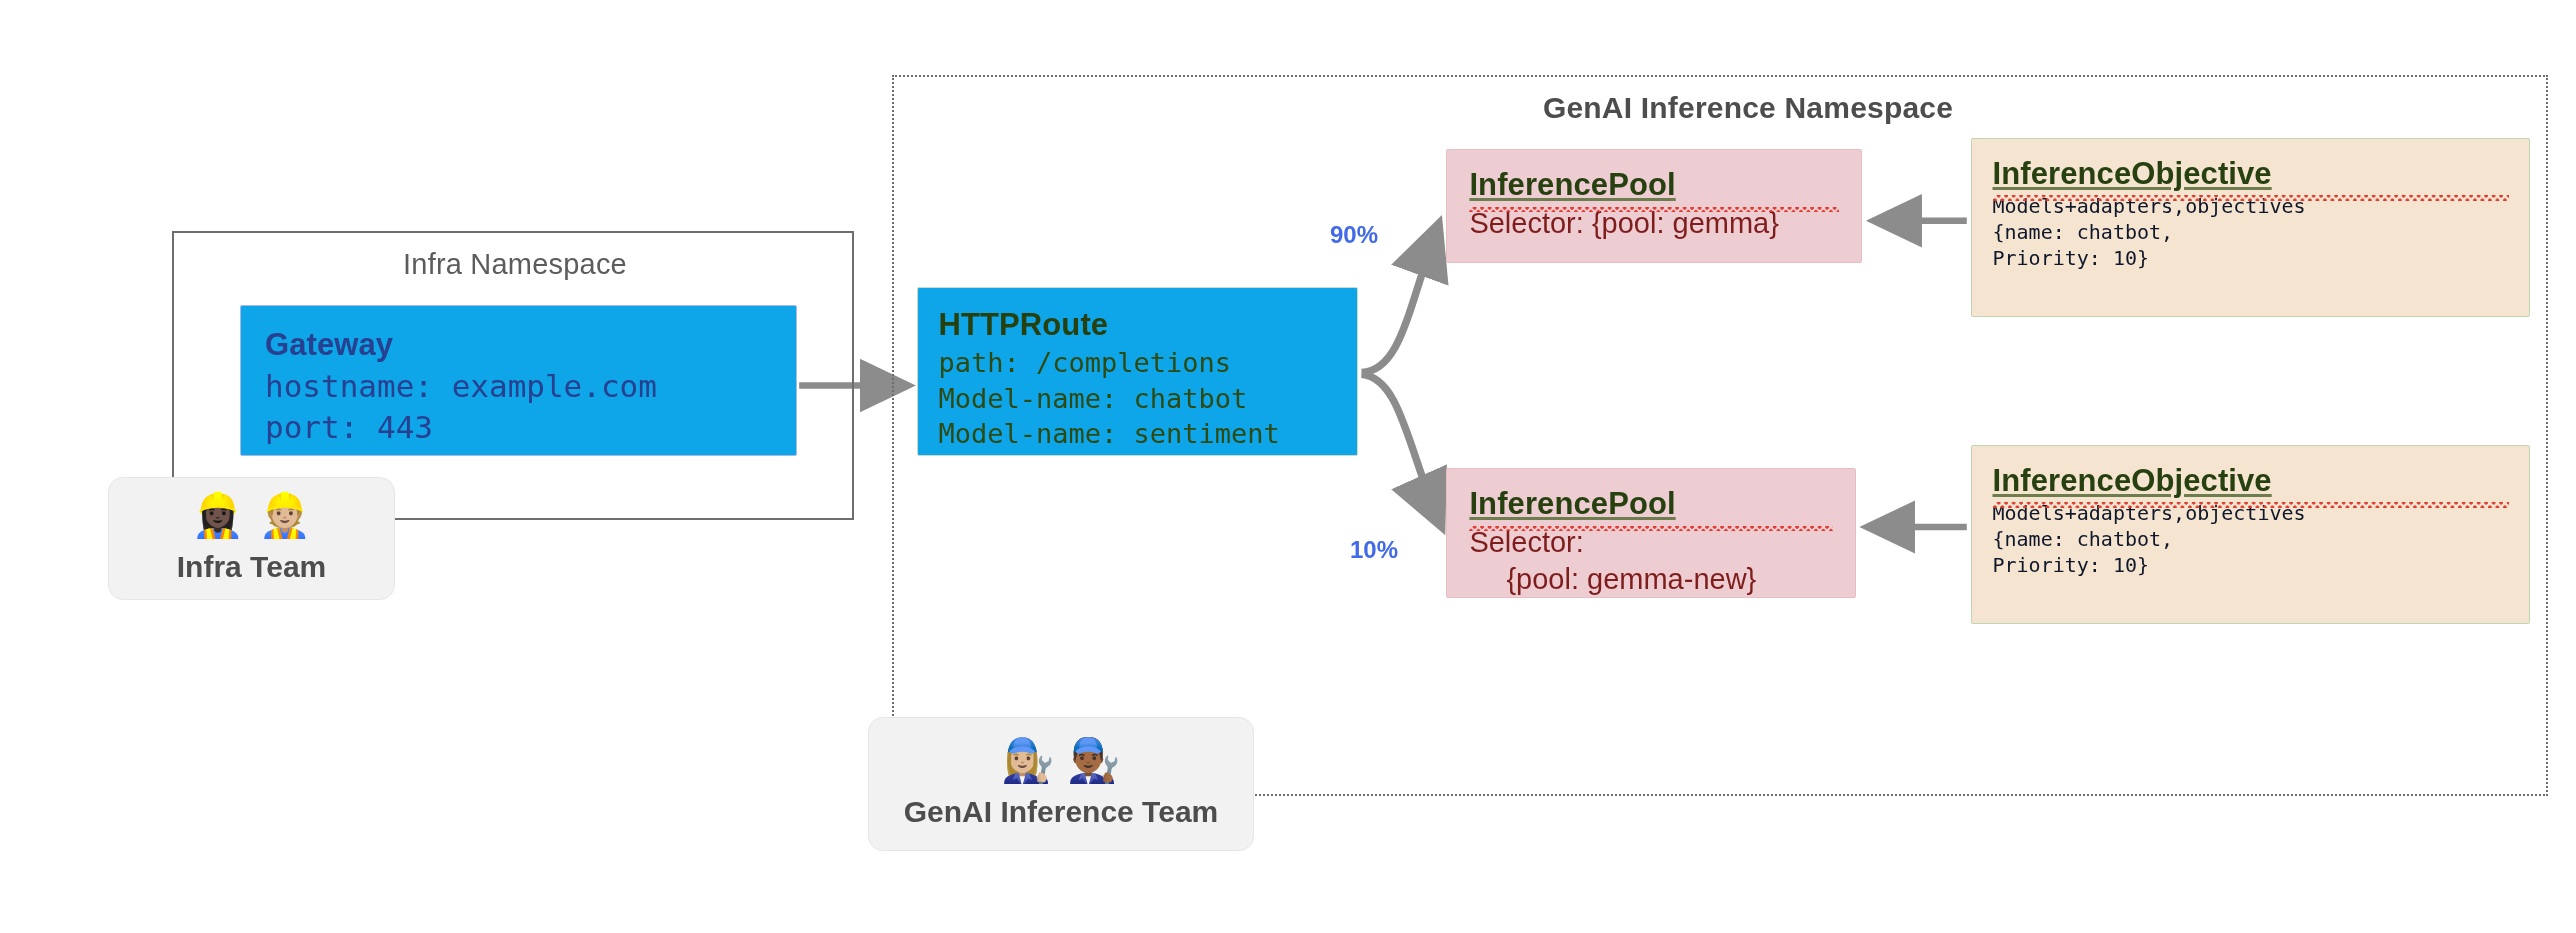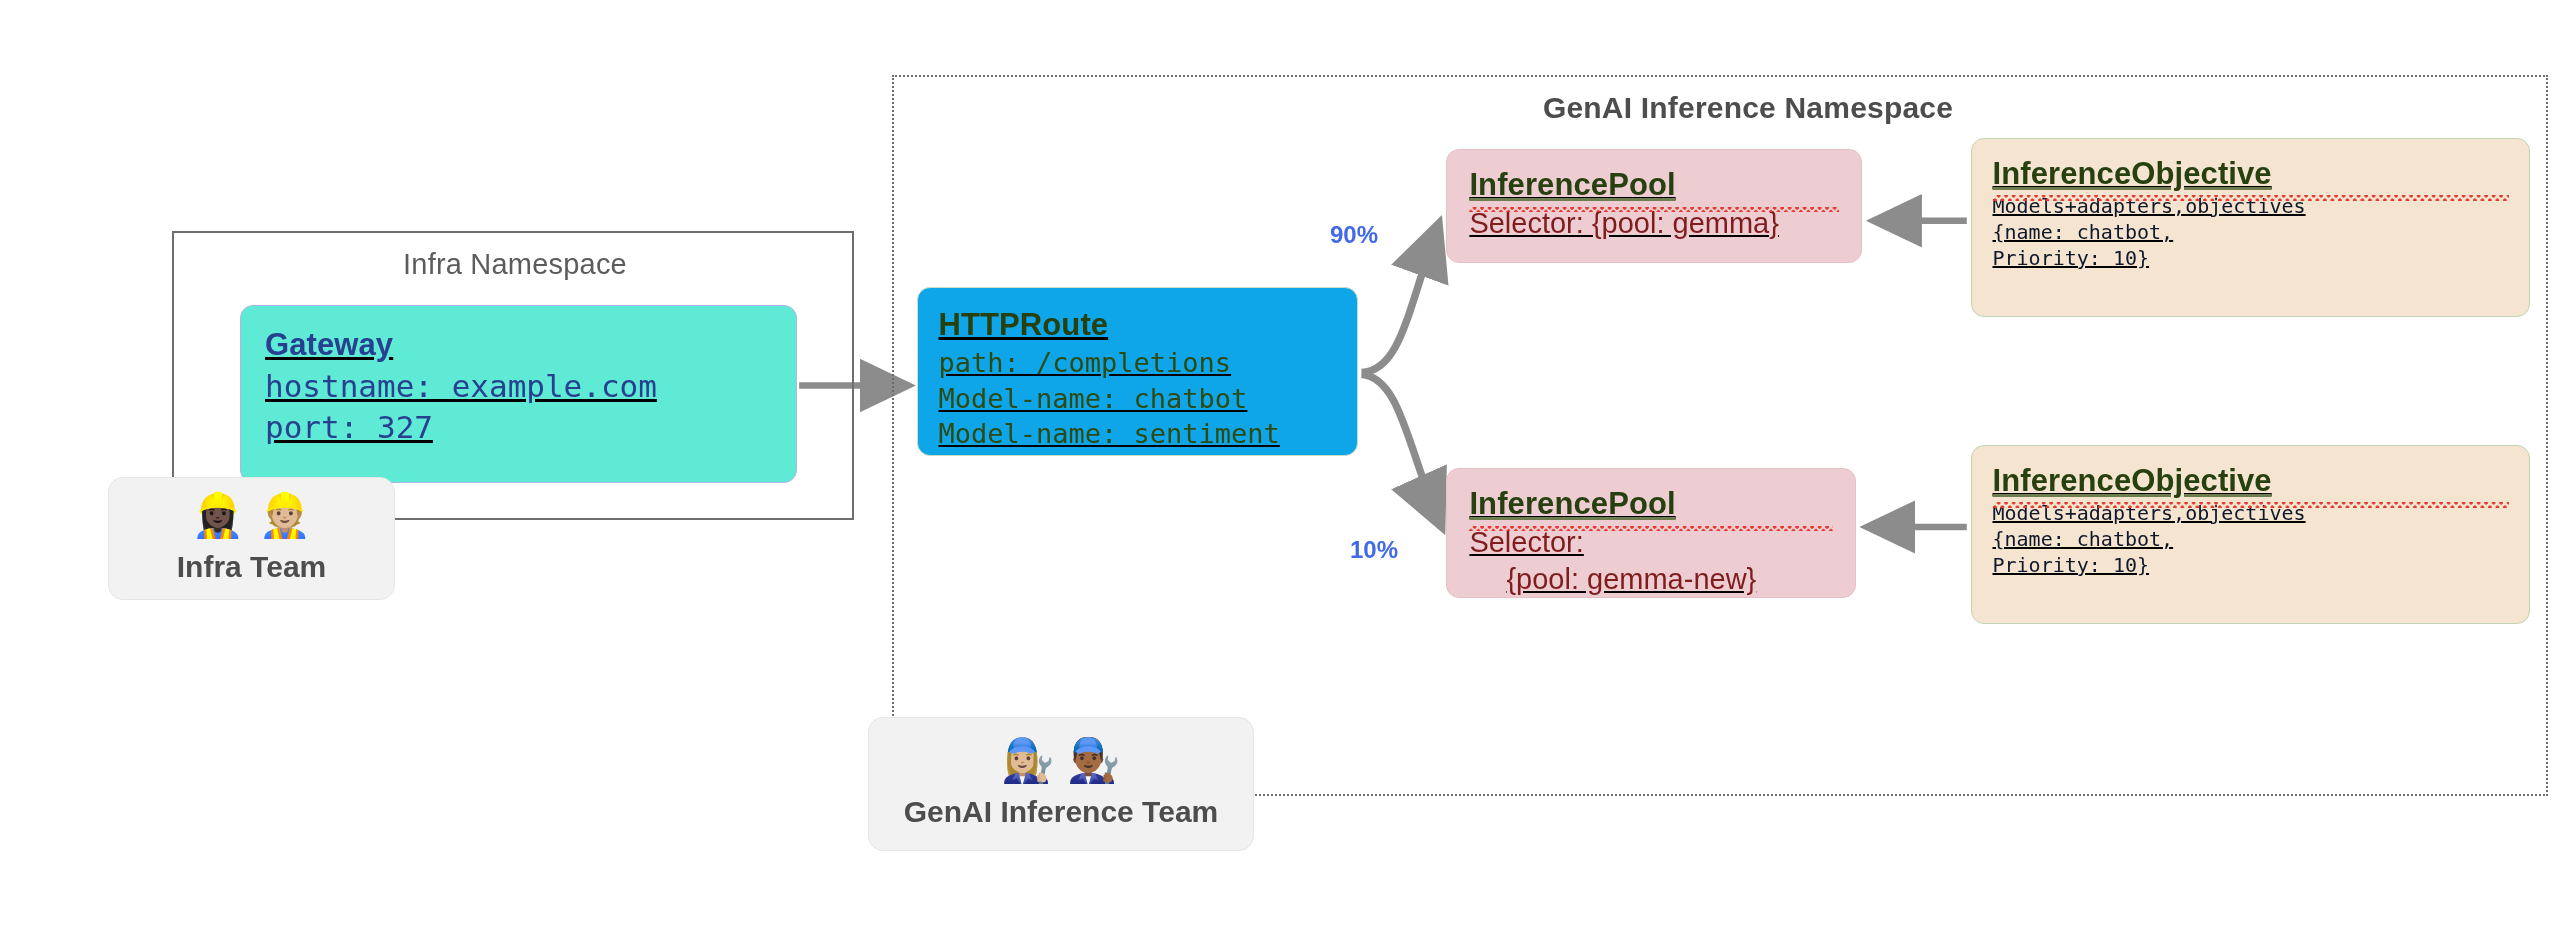--- a/index.html
+++ b/index.html
@@ -23,29 +23,29 @@
   .ns-genai{
     position:absolute;left:892px;top:75px;width:1656px;height:721px;
     border:2.8px dotted #6e6e6e;box-sizing:border-box;background:transparent;
   }
   .ns-genai-title{
     position:absolute;left:920px;top:91px;width:1656px;text-align:center;
     font-size:30px;font-weight:700;color:#4d4d4d;letter-spacing:0.2px;
   }
 
   
-  .card{position:absolute;box-sizing:border-box;border-radius:13px;text-decoration:underline;}
+  .card{position:absolute;box-sizing:border-box;border-radius:2px;}
   .card .ttl{
     font-weight:700;letter-spacing:0.1px;display:block;white-space:pre;
   }
   .card .ln{display:block;white-space:pre;}
 
   .card-gateway{
-    left:240px;top:305px;width:557px;height:178px;
-    background:#5eead4;border:1.9px solid #aab8e8;padding:18.6px 24px;
+    left:240px;top:305px;width:557px;height:151px;
+    background:#0ea5e9;border:1.9px solid #aab8e8;padding:18.6px 24px;
   }
   .card-gateway .ttl{font-size:31px;color:#27408f;line-height:1.32;}
   .card-gateway .ln{
     font-family:"DejaVu Sans Mono",monospace;font-size:31px;color:#27408f;line-height:1.33;
   }
 
   .card-route{
     left:917px;top:287px;width:441px;height:169px;
     background:#0ea5e9;border:1.9px solid #cadcc1;padding:17px 20.5px;
   }
@@ -139,21 +139,21 @@
   <div class="ns-infra">
     <div class="ns-infra-title">Infra Namespace</div>
   </div>
 
   <div class="ns-genai"></div>
   <div class="ns-genai-title">GenAI Inference Namespace</div>
 
   <div class="card card-gateway">
     <span class="ttl">Gateway</span>
     <span class="ln">hostname: example.com</span>
-    <span class="ln">port: 327</span>
+    <span class="ln">port: 443</span>
   </div>
 
   <div class="card card-route">
     <span class="ttl">HTTPRoute</span>
     <span class="ln">path: /completions</span>
     <span class="ln">Model-name: chatbot</span>
     <span class="ln">Model-name: sentiment</span>
   </div>
 
   <div class="card card-pool card-pool-1">

